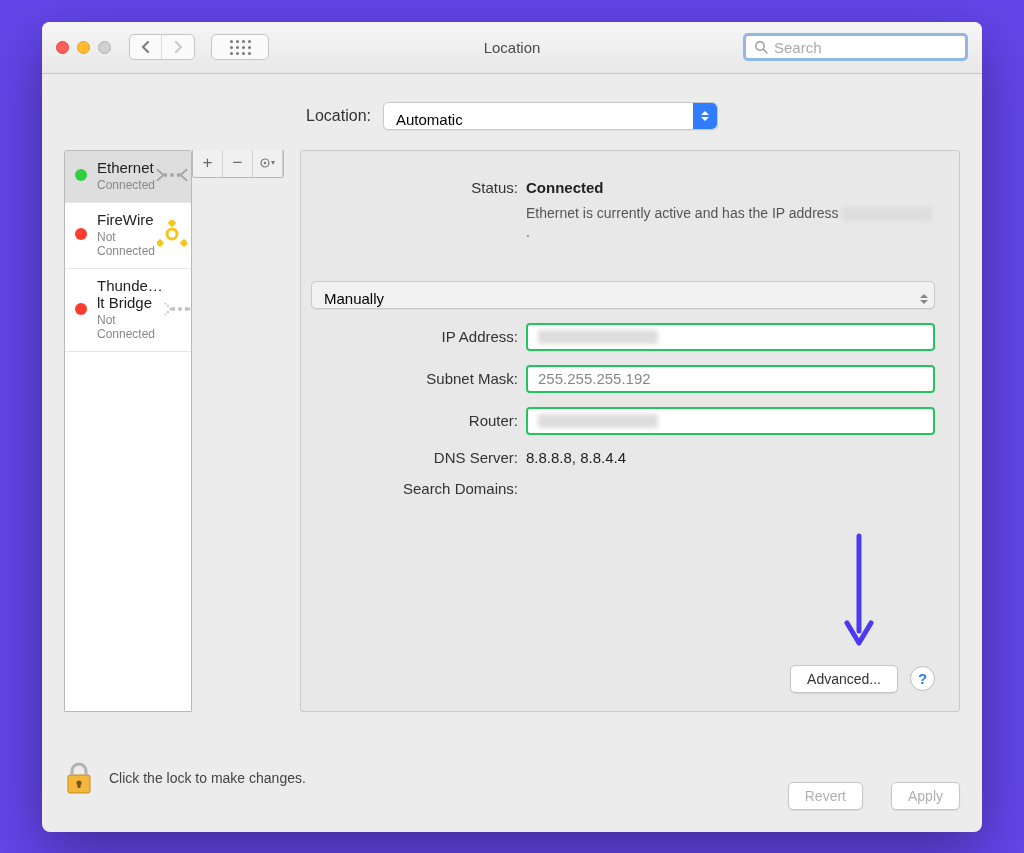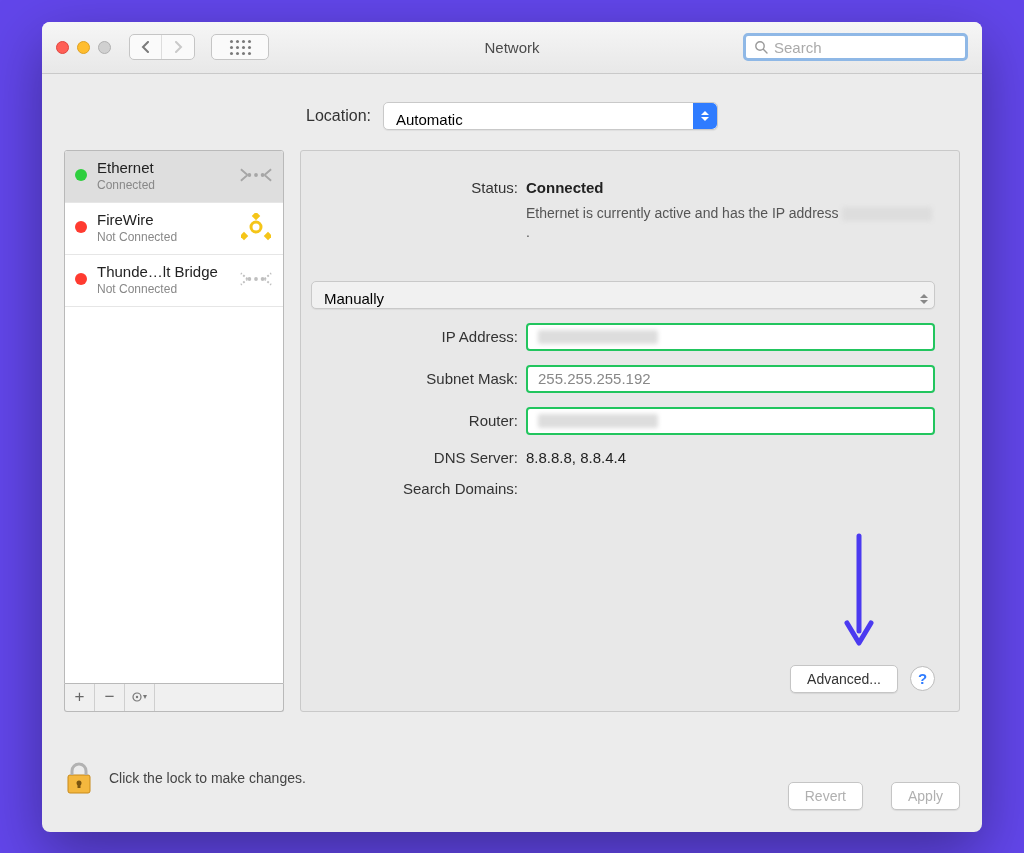--- a/index.html
+++ b/index.html
@@ -49,21 +49,21 @@
 .search input{ border:none; outline:none; font-size:15px; width:100%; color:#333;}
 .search input::placeholder{color:#aaa;}
 .location-row{ display:flex; align-items:center; justify-content:center; gap:12px; padding:28px 0 20px;}
 .location-row label{ font-size:16px; color:#333;}
 .dropdown{ position:relative; width:335px; height:28px; background:#fff; border:1px solid #c9c9c9; border-radius:5px; display:flex; align-items:center; padding:8px 34px 0 12px; font-size:15px; box-shadow:0 1px 1px rgba(0,0,0,0.06);}
 .dd-arrows{ position:absolute; right:0; top:0; width:24px; height:100%; background:#2f7cff; border-radius:0 5px 5px 0; display:flex;flex-direction:column;align-items:center;justify-content:center;color:#fff;}
 .dd-arrows .up,.dd-arrows .down{width:0;height:0;border-left:4px solid transparent;border-right:4px solid transparent;}
 .dd-arrows .up{border-bottom:4px solid #fff;margin-bottom:2px;}
 .dd-arrows .down{border-top:4px solid #fff;}
 .content{ display:flex; gap:16px; padding:0 22px 18px; flex:1;}
-.sidebar{ width:220px; display:flex; flex-direction:column;}
+.sidebar{ width:220px; display:flex; }
 .svc-list{ flex:1; background:#fff; border:1px solid #b9b9b9; border-radius:3px 3px 0 0; overflow:hidden;}
 .svc{ display:flex; align-items:center; padding:8px 10px 10px; border-bottom:1px solid #e6e6e6;}
 .svc.selected{ background:#dedede;}
 .status-dot{width:12px;height:12px;border-radius:50%;margin-right:10px;flex-shrink:0;}
 .green{background:#2fcf3f;}
 .red{background:#ff3b30;}
 .svc-text{flex:1;}
 .svc-name{font-size:15px;color:#222;}
 .svc-sub{font-size:12px;color:#888;margin-top:2px;}
 .svc-icon{width:34px;flex-shrink:0;display:flex;align-items:center;justify-content:center;}
@@ -124,21 +124,21 @@
         <span></span>
           <span></span>
           <span></span>
           <span></span>
         <span></span>
           <span></span>
           <span></span>
           <span></span>
       </div>
     </div>
-    <div class="title">Network</div>
+    <div class="title">Location</div>
     <div class="search">
       <svg width="14" height="14" viewBox="0 0 14 14">
         <circle cx="6" cy="6" r="4.2" stroke="#9a9a9a" stroke-width="1.4" fill="none"></circle>
         <line x1="9.3" y1="9.3" x2="13" y2="13" stroke="#9a9a9a" stroke-width="1.4" stroke-linecap="round"></line>
       </svg>
       <input type="text" placeholder="Search" style="">
     </div>
   </div>
 
   <div class="location-row">

